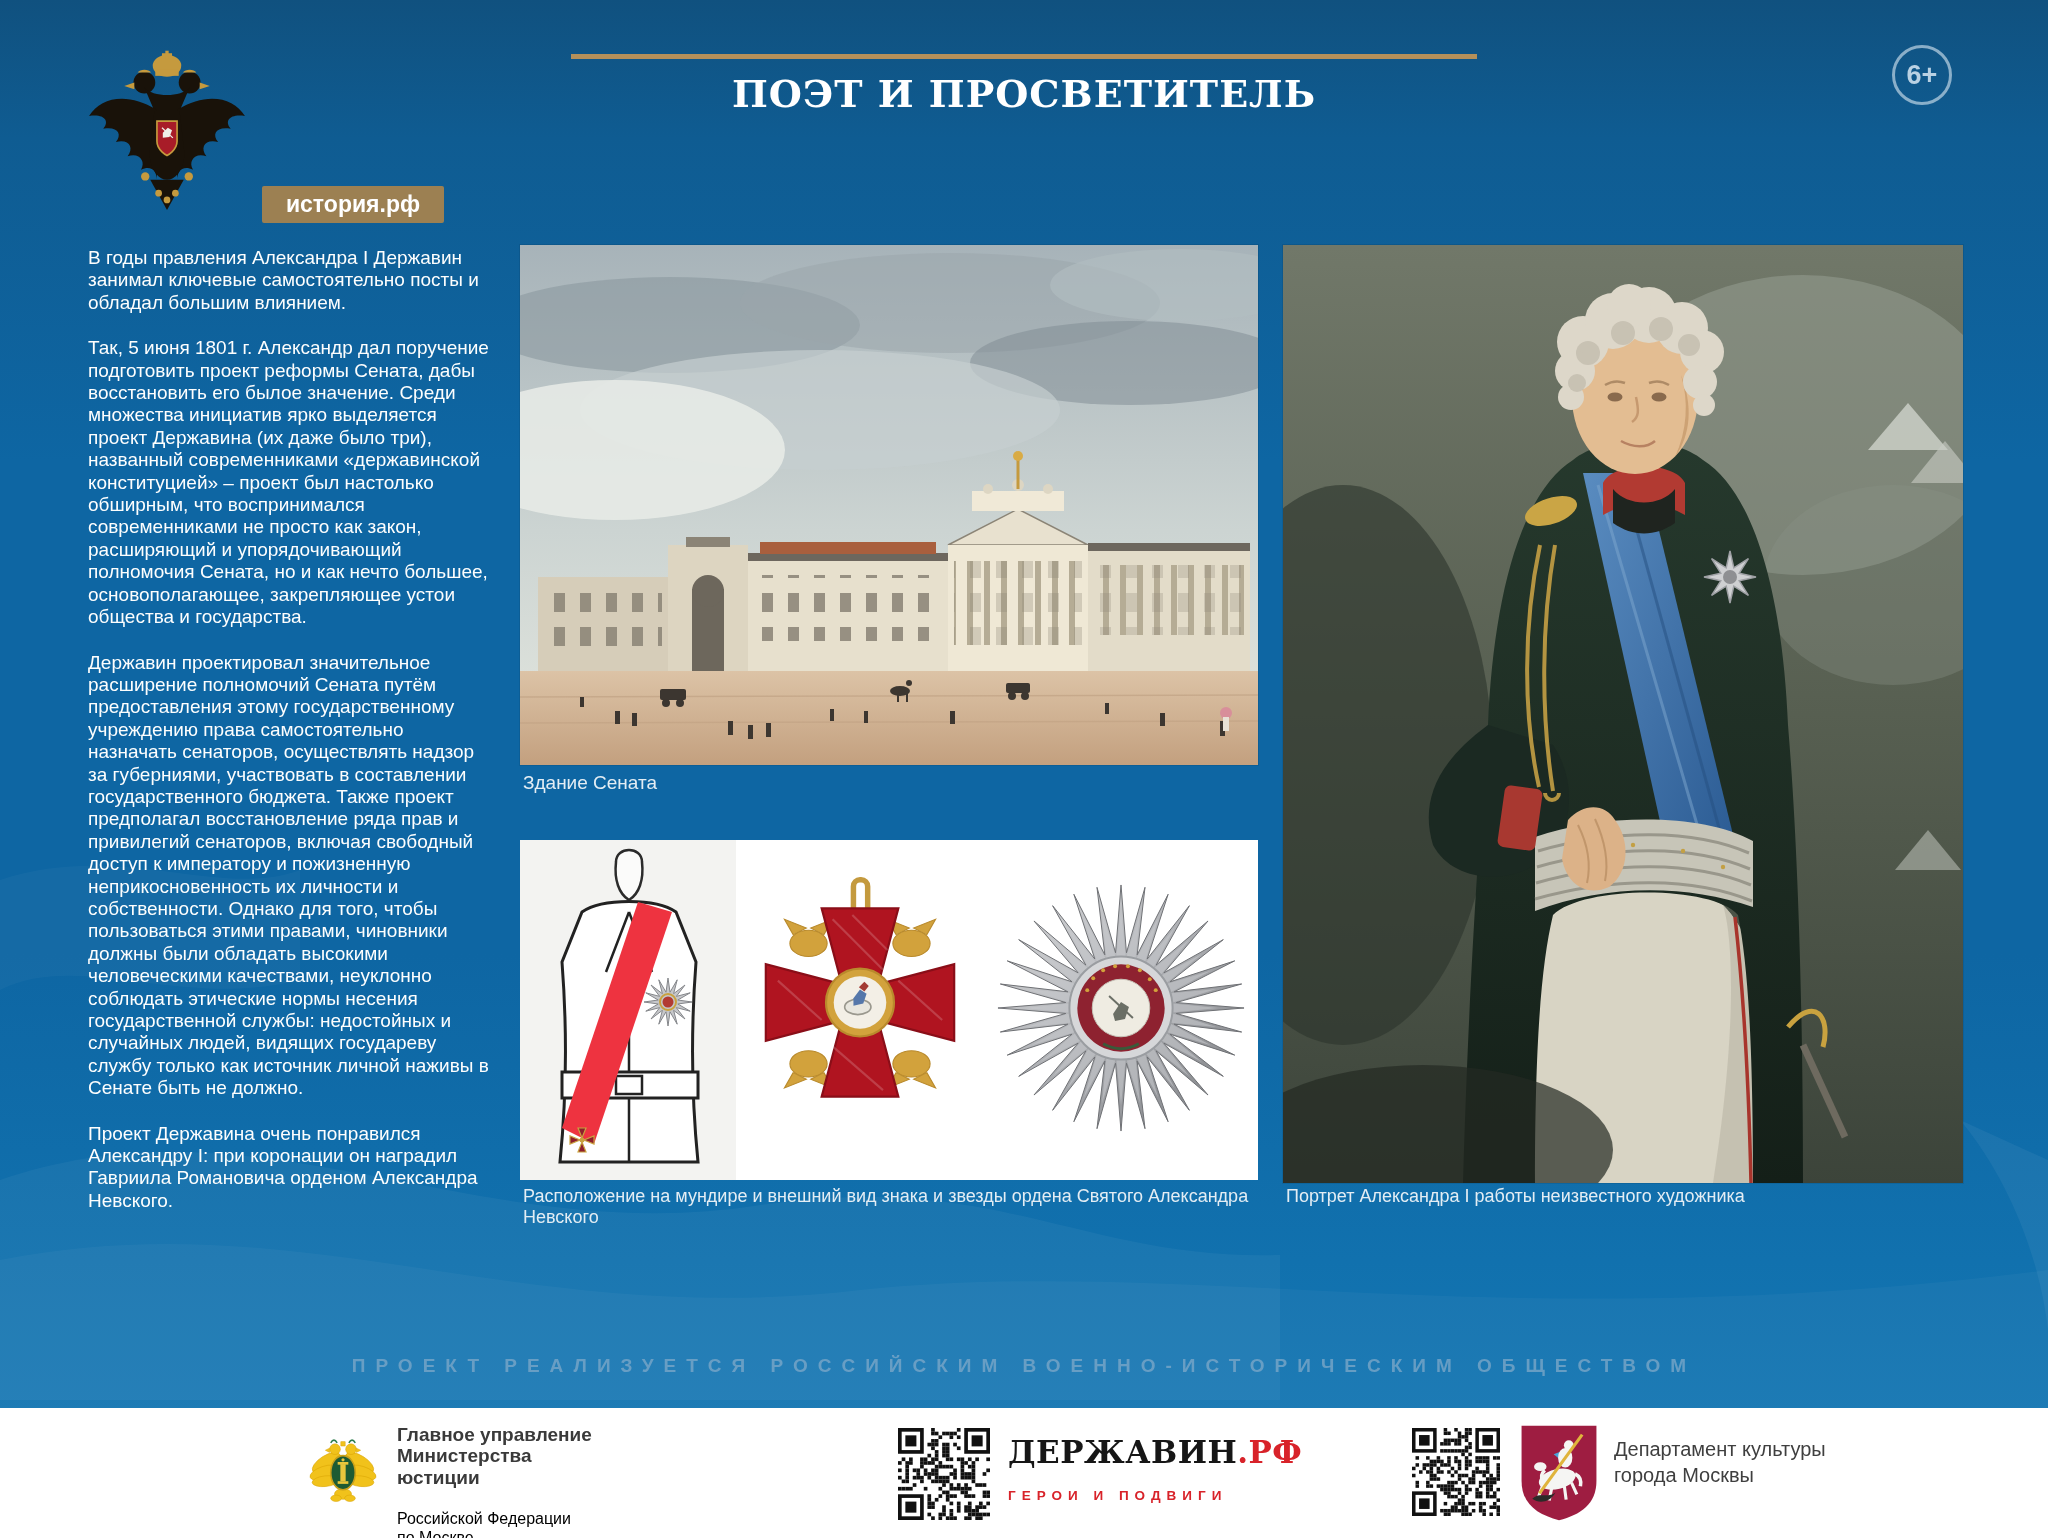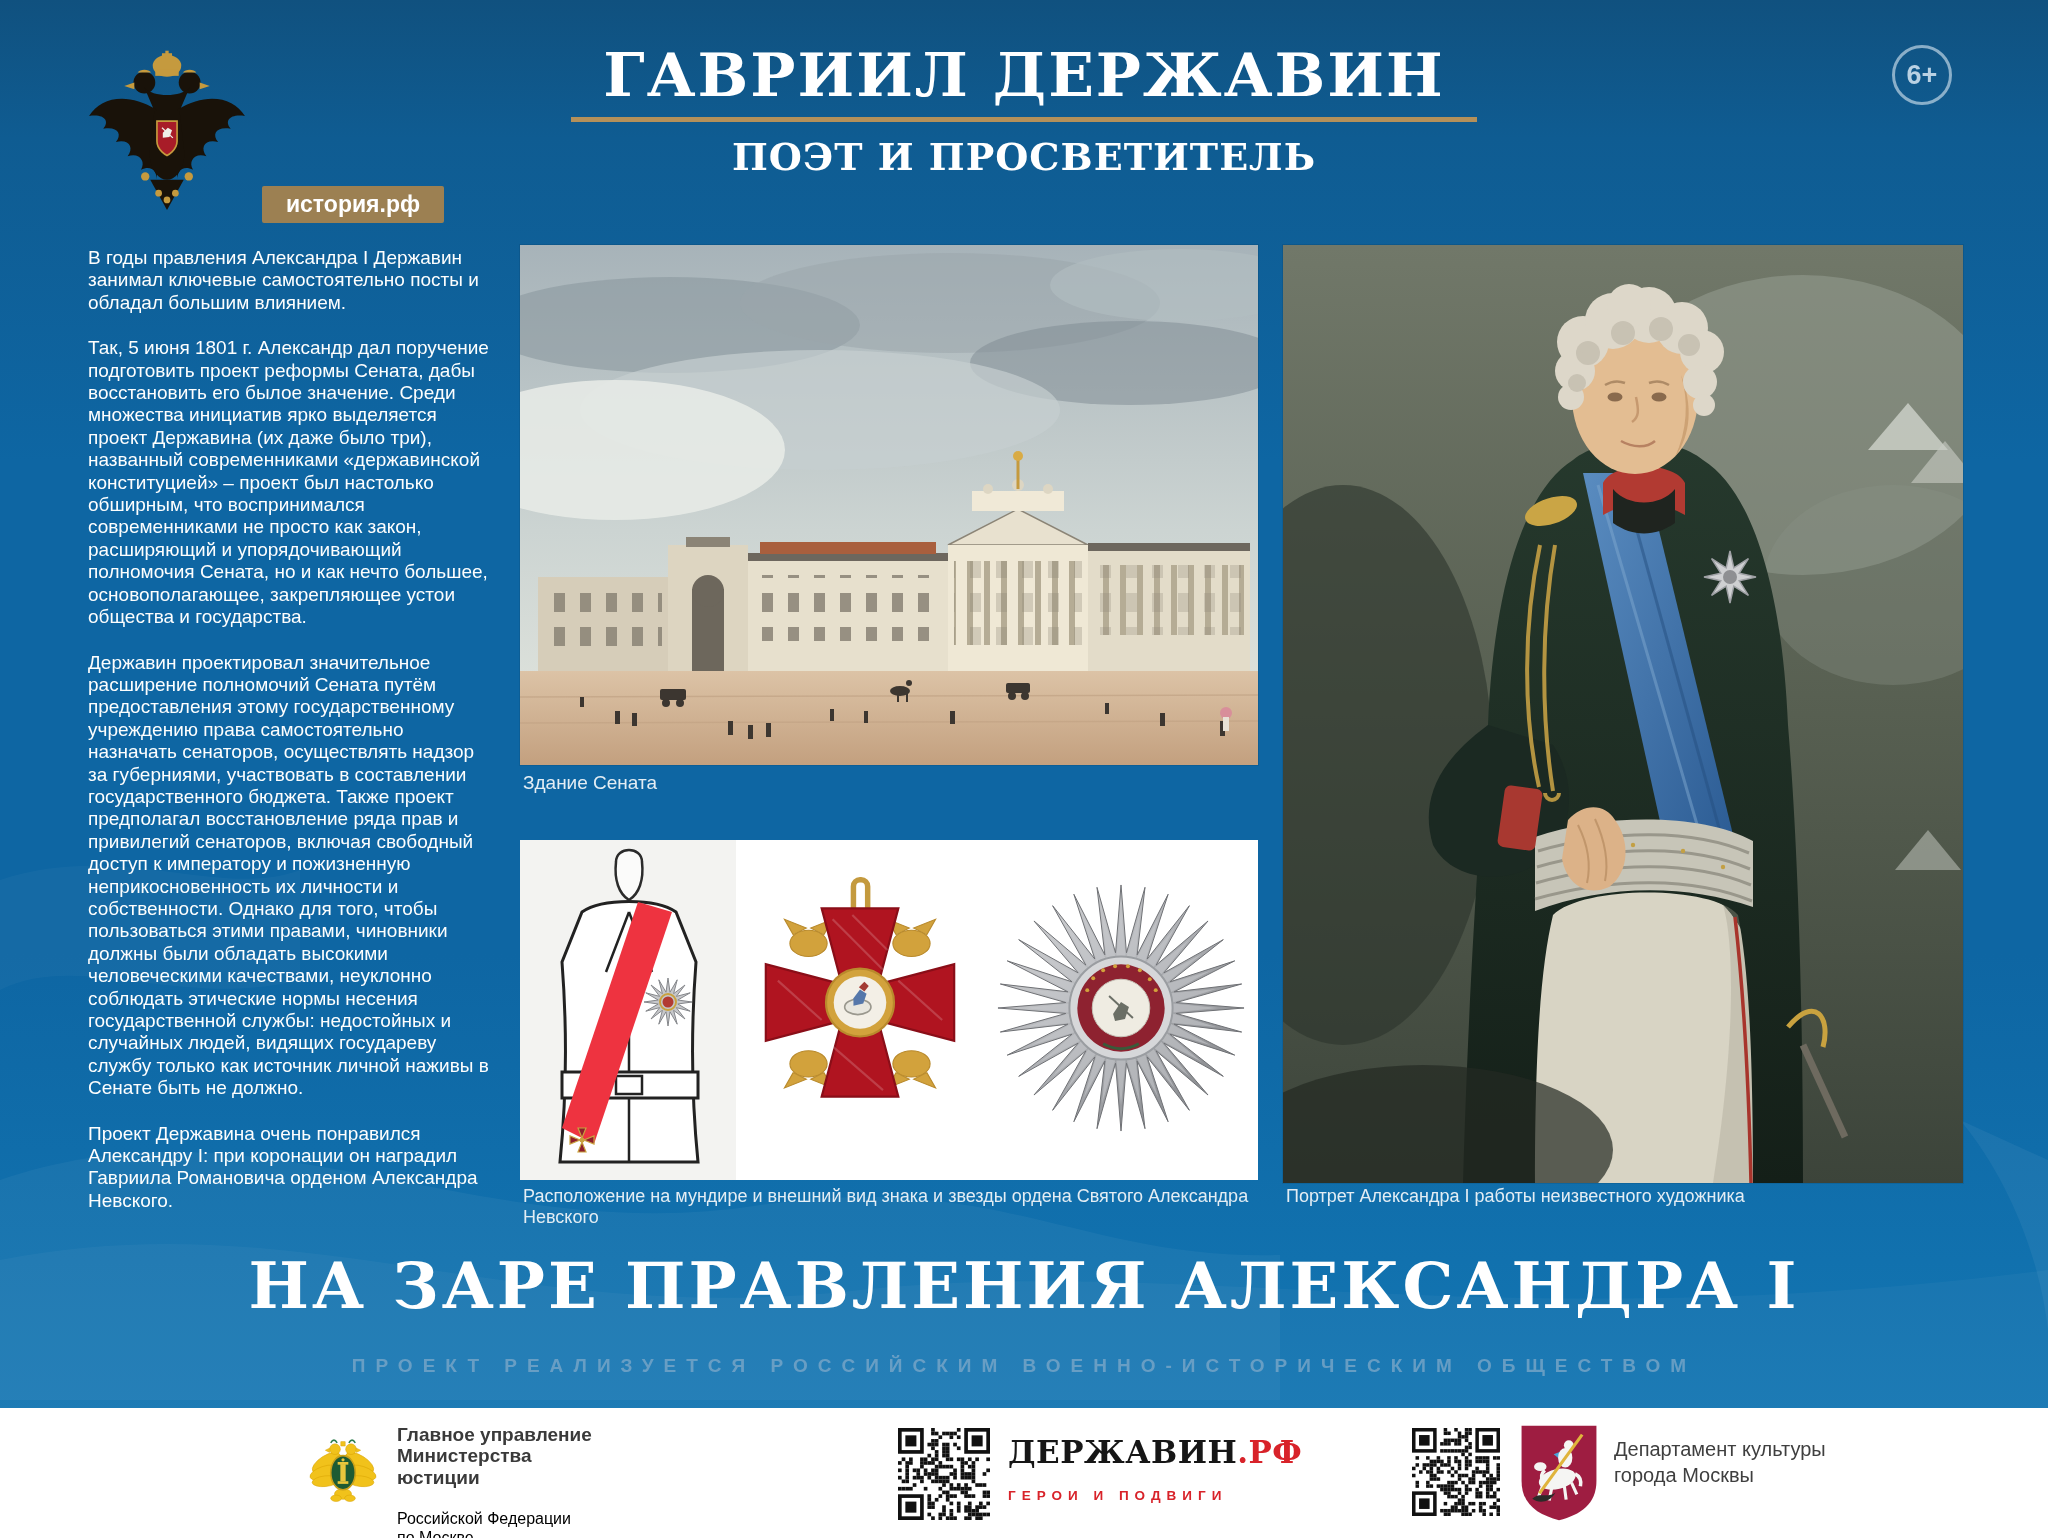--- a/index.html
+++ b/index.html
@@ -90,21 +90,20 @@
       <circle cx="79" cy="158" r="5" fill="#c59a3e"></circle>
       <circle cx="131" cy="158" r="5" fill="#c59a3e"></circle>
       <path d="M93,92 H117 V116 C117,127 105,133 105,133 C105,133 93,127 93,116 Z" fill="#a81c28" stroke="#c59a3e" stroke-width="2"></path>
       <path d="M100,106 l6,-6 5,3 -3,8 -8,1 z" fill="#efefe8"></path>
       <line x1="99" y1="100" x2="112" y2="112" stroke="#efefe8" stroke-width="1.5"></line>
     </svg>
   </div>
   <div class="abs site-badge" style="left:262px;top:186px;width:182px">история.рф</div>
 
   <div class="abs page-title-wrap">
-    <div class="page-title">ГАВРИИЛ ДЕРЖАВИН</div>
     <div class="title-divider"></div>
     <div class="page-subtitle">ПОЭТ И ПРОСВЕТИТЕЛЬ</div>
   </div>
 
   <div class="abs age-badge">6+</div>
 
   <div class="abs article">
     <p>В годы правления Александра I Державин занимал ключевые самостоятельно посты и обладал большим влиянием.</p>
     <p>Так, 5 июня 1801 г. Александр дал поручение подготовить проект реформы Сената, дабы восстановить его былое значение. Среди множества инициатив ярко выделяется проект Державина (их даже было три), названный современниками «державинской конституцией» – проект был настолько обширным, что воспринимался современниками не просто как закон, расширяющий и упорядочивающий полномочия Сената, но и как нечто большее, основополагающее, закрепляющее устои общества и государства.</p>
     <p>Державин проектировал значительное расширение полномочий Сената путём предоставления этому государственному учреждению права самостоятельно назначать сенаторов, осуществлять надзор за губерниями, участвовать в составлении государственного бюджета. Также проект предполагал восстановление ряда прав и привилегий сенаторов, включая свободный доступ к императору и пожизненную неприкосновенность их личности и собственности. Однако для того, чтобы пользоваться этими правами, чиновники должны были обладать высокими человеческими качествами, неуклонно соблюдать этические нормы несения государственной службы: недостойных и случайных людей, видящих государеву службу только как источник личной наживы в Сенате быть не должно.</p>
@@ -373,21 +372,20 @@
       </g>
       <polygon points="447.0,306.0 450.8,322.8 465.4,313.6 456.2,328.2 473.0,332.0 456.2,335.8 465.4,350.4 450.8,341.2 447.0,358.0 443.2,341.2 428.6,350.4 437.8,335.8 421.0,332.0 437.8,328.2 428.6,313.6 443.2,322.8" fill="#cfd0d2" stroke="#9fa1a5" stroke-width="1.5"></polygon>
       <circle cx="447" cy="332" r="7" fill="#8e8f92"></circle>
       <path d="M505,782 C532,750 548,772 540,802" stroke="#c9a23f" stroke-width="5" fill="none"></path>
       <path d="M520,800 L562,892" stroke="#6e6a5f" stroke-width="7"></path>
       <ellipse cx="140" cy="905" rx="190" ry="85" fill="#242a22" opacity=".7"></ellipse>
     </svg>
   </div>
   <div class="abs caption-sm" style="left:1286px;top:1186px;width:700px">Портрет Александра I работы неизвестного художника</div>
 
-  <div class="abs banner-title">НА ЗАРЕ ПРАВЛЕНИЯ АЛЕКСАНДРА I</div>
   <div class="abs credit-line">ПРОЕКТ РЕАЛИЗУЕТСЯ РОССИЙСКИМ ВОЕННО-ИСТОРИЧЕСКИМ ОБЩЕСТВОМ</div>
 
   <div class="abs footer">
     <div class="abs" style="left:303px;top:12px;width:80px;height:100px">
       <svg viewBox="0 0 150 150" width="80" height="100">
         <g fill="#f1c21b" stroke="#d9a403" stroke-width="1">
           <ellipse cx="44" cy="62" rx="30" ry="14" transform="rotate(-32 44 62)"></ellipse>
           <ellipse cx="40" cy="80" rx="28" ry="12" transform="rotate(-18 40 80)"></ellipse>
           <ellipse cx="42" cy="96" rx="25" ry="10" transform="rotate(-6 42 96)"></ellipse>
           <ellipse cx="106" cy="62" rx="30" ry="14" transform="rotate(32 106 62)"></ellipse>

